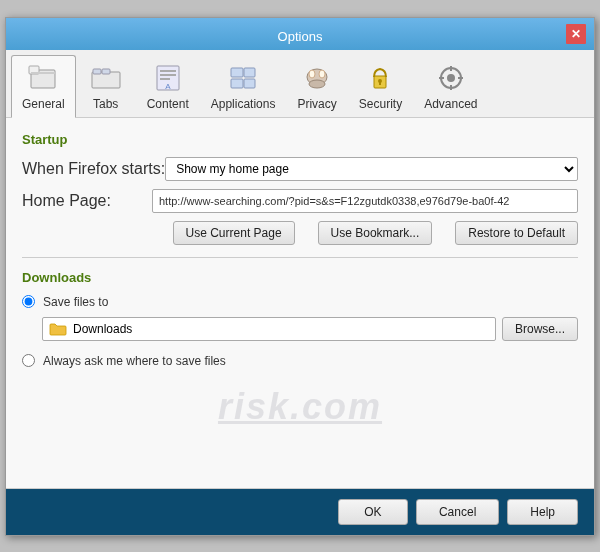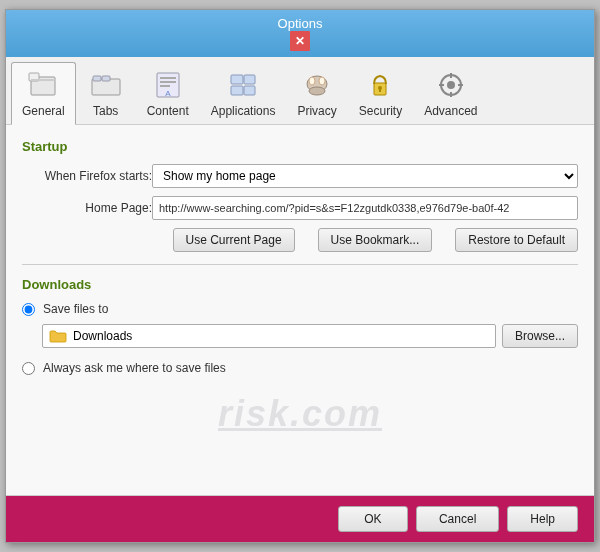--- a/index.html
+++ b/index.html
@@ -17,26 +17,25 @@
     .window {
       width: 590px;
       background: #f0f0f0;
       border: 1px solid #999;
       box-shadow: 2px 2px 8px rgba(0,0,0,0.4);
     }
     .titlebar {
       background: linear-gradient(to bottom, #6bb5e8, #4a9fd4);
       padding: 6px 8px;
       display: flex;
-      align-items: center;
+      align-items: flex-end;
       justify-content: space-between;
       color: white;
       font-size: 13px;
       font-weight: normal;
-      flex-direction: column;
     }
     .titlebar-title {
       flex: 1;
       text-align: center;
       font-size: 13px;
       color: white;
     }
     .close-btn {
       width: 20px;
       height: 20px;
@@ -125,22 +124,21 @@
       color: #4d7c0f;
     }
     .form-row {
       display: flex;
       align-items: center;
       margin-bottom: 8px;
     }
     .form-label {
       min-width: 130px;
       color: #333;
-      font-size: 12px;
-      text-align: right;
+      font-size: 16px;
     }
     .form-select {
       flex: 1;
       padding: 3px 6px;
       border: 1px solid #aaa;
       background: white;
       font-size: 12px;
       height: 24px;
       border-radius: 2px;
       appearance: auto;
@@ -217,21 +215,21 @@
       border: 1px solid #aaa;
       background: linear-gradient(to bottom, #f5f5f5, #e0e0e0);
       cursor: pointer;
       font-size: 12px;
       border-radius: 3px;
       color: #222;
       white-space: nowrap;
     }
 
     .footer {
-      background: #be185d;
+      background: #0c4a6e;
       border-top: 1px solid #ccc;
       padding: 10px 16px;
       display: flex;
       justify-content: flex-end;
       gap: 8px;
       position: relative;
       z-index: 1;
     }
     .footer-btn {
       padding: 5px 22px;

